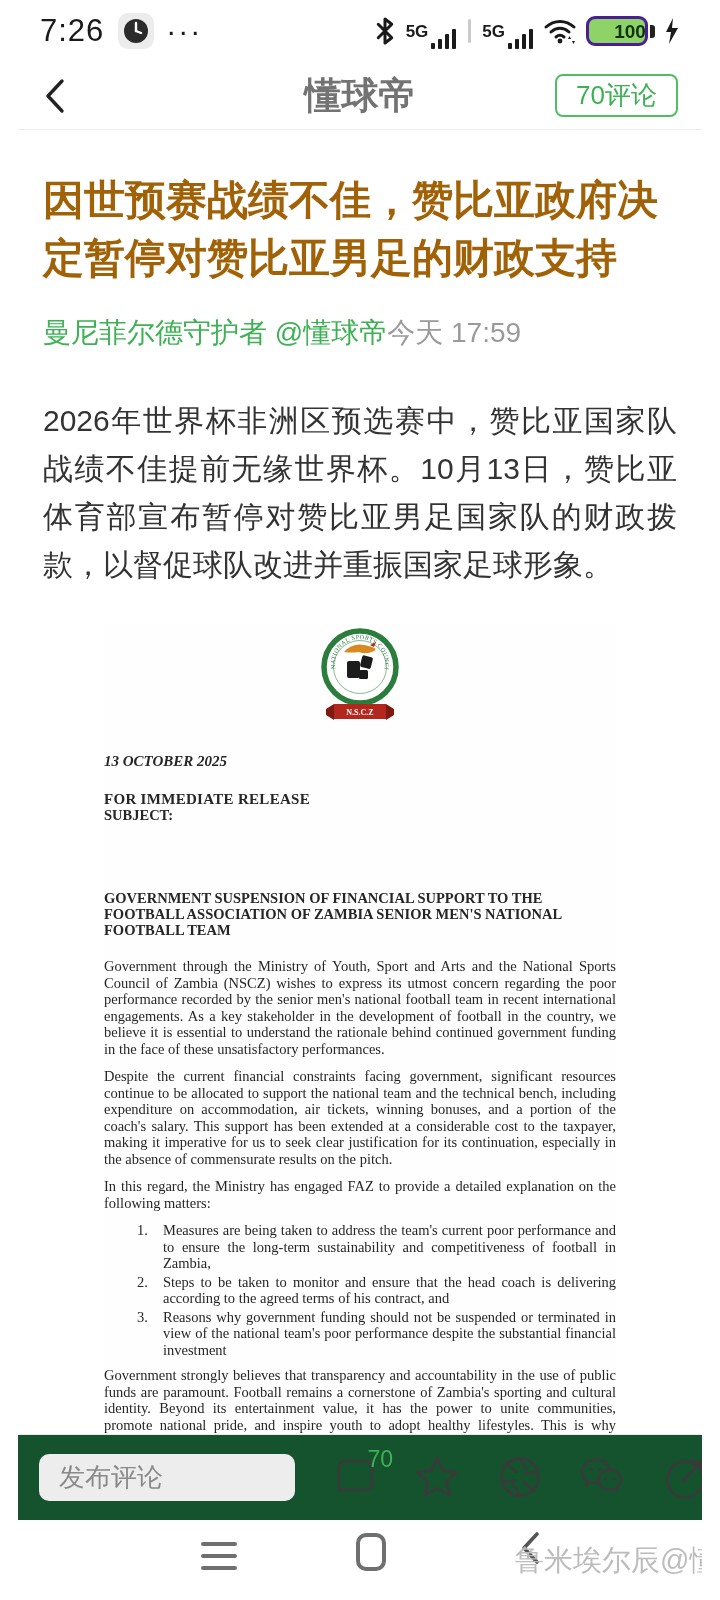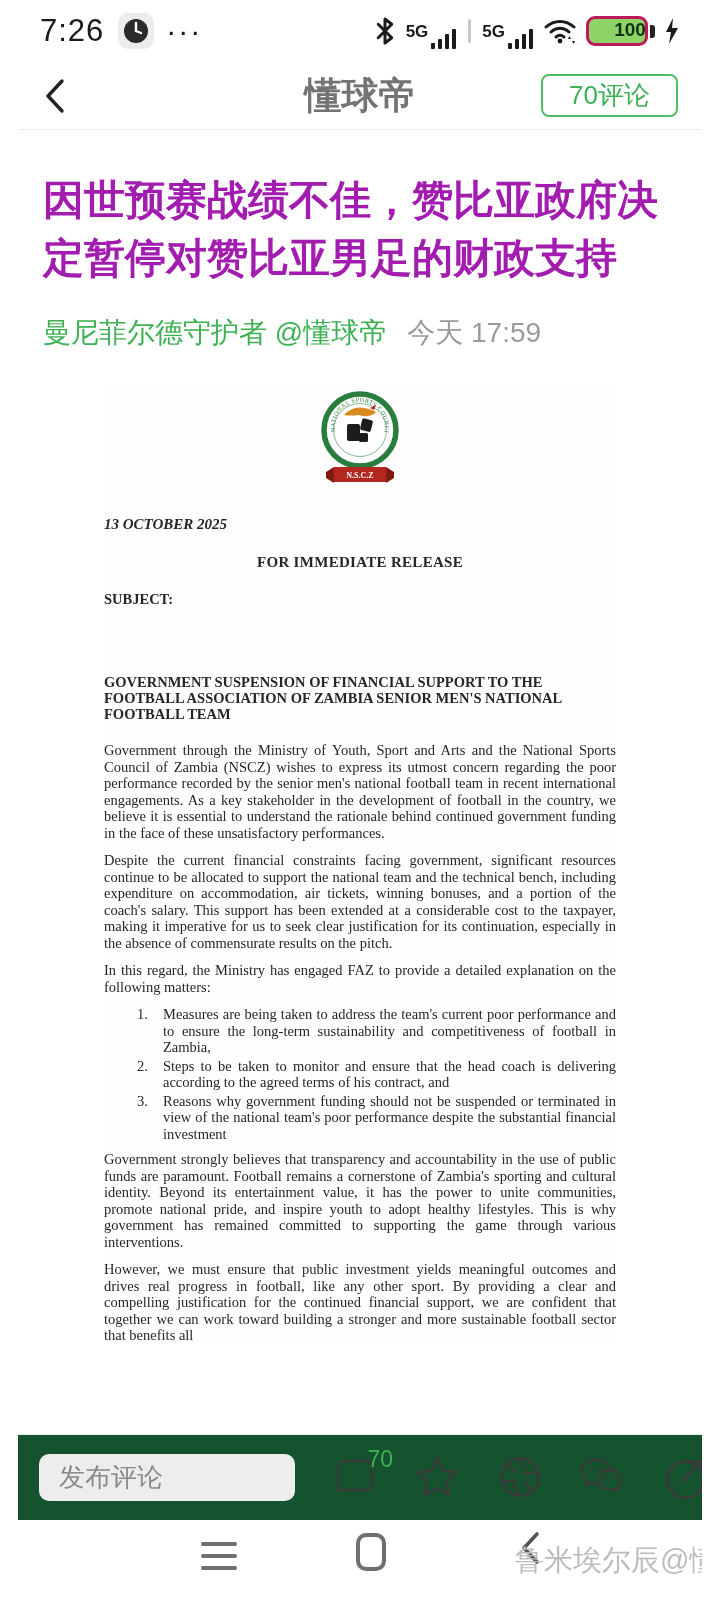--- a/index.html
+++ b/index.html
@@ -15,60 +15,60 @@
     display:flex; align-items:center; padding:0 22px;
   }
   .sb-time { font-size:31px; font-weight:500; color:#1a1a1a; letter-spacing:1px; }
   .sb-clock { width:36px; height:36px; margin-left:14px; background:#ececec; border-radius:10px;
     display:flex; align-items:center; justify-content:center; }
   .sb-dots { margin-left:12px; font-size:30px; color:#1a1a1a; letter-spacing:2px; line-height:20px; }
   .sb-right { margin-left:auto; display:flex; align-items:center; gap:9px; }
   .sig { display:flex; align-items:flex-end; gap:2px; }
   .sig-label { font-size:17px; font-weight:700; color:#1a1a1a; transform:translateY(-8px); margin-right:1px;margin-top:17px; }
   .sig-divider { width:3px; height:24px; background:#c9c9c9; border-radius:2px; margin:0 2px; }
-  .battery { position:relative; width:62px; height:30px; border:3px solid #be185d; border-radius:9px;
-    background:#8ed367; display:flex; align-items:flex-start; justify-content:center;padding-left:26px; }
+  .battery { position:relative; width:62px; height:30px; border:3px solid #4c1d95; border-radius:9px;
+    background:#8ed367; display:flex; align-items:flex-end; justify-content:center;padding-left:26px; }
   .battery-num { font-size:19px; font-weight:700; color:#113311; }
   .battery-nub { width:5px; height:13px; background:#222; border-radius:0 3px 3px 0; margin-left:2px; }
   
   .appbar {
     position:absolute; top:62px; left:0; right:0; height:68px;
     display:flex; align-items:center; padding:0 24px;
     border-bottom:1px solid #ececec; background:#fff;
   }
   .appbar-title {
     position:absolute; left:0; right:0; text-align:center;
     font-size:37px; font-weight:700; color:#737373;
   }
   .comment-count-btn {
     margin-left:auto; position:relative; z-index:2;
     border:2px solid #4fbd62; border-radius:8px; background:#fff;
-    color:#3db153; font-size:26px; padding:5px 26px; line-height:1.1;
+    color:#3db153; font-size:26px; padding:5px 19px; line-height:1.1;
   }
   
   .content { position:absolute; top:131px; left:0; right:0; bottom:0; overflow:hidden; }
   .article-title {
-    margin:40px 25px 0; font-size:41px; font-weight:700; line-height:1.42; color:#a21caf;
+    margin:40px 25px 0; font-size:41px; font-weight:700; line-height:1.42; color:#a16207;
   }
   .meta { margin:27px 25px 0; display:flex; align-items:center; font-size:28px; }
   .author { color:#3db153; }
-  .pub-time { color:#9a9a9a; margin-left:20px; }
+  .pub-time { color:#9a9a9a; }
   .body-text {
     margin:45px 25px 0; font-size:30px; line-height:1.6; color:#333;
     text-align:justify;
   }
   
   .letter {
     width:512px; margin:36px auto 0;
     font-family:"Liberation Serif", serif; color:#262626;
     font-size:14.5px; line-height:16.5px; background:#fefefe;
   }
   .letter-logo { display:flex; justify-content:center; margin-bottom:26px; }
   .letter-date { font-weight:700; font-style:italic; font-size:15px; margin-bottom:21px; }
-  .letter-release { font-weight:700; text-align:center; font-size:15px; margin-bottom:21px; letter-spacing:.3px; }
+  .letter-release { font-weight:700; font-size:15px; letter-spacing:.3px; }
   .letter-subject { display:flex; margin-bottom:20px;flex-direction:column; }
   .subject-label { font-weight:700; flex:0 0 83px; font-size:14.5px; }
   .subject-text { font-weight:700; line-height:16px; font-size:14.5px; }
   .letter p.lp { text-align:justify; margin-bottom:11px; }
   .letter ol { list-style:none; margin:0 0 9px 33px; }
   .letter ol li { display:flex; margin-bottom:2px; }
   .li-num { flex:0 0 26px; }
   .li-text { text-align:justify; }
   
   .comment-bar {
@@ -181,20 +181,21 @@
     </span>
     <button class="comment-count-btn">70评论</button>
   </div>
 
   <div class="content">
     <h1 class="article-title">因世预赛战绩不佳，赞比亚政府决定暂停对赞比亚男足的财政支持</h1>
     <div class="meta">
       <span class="author">曼尼菲尔德守护者 @懂球帝</span>
       <span class="pub-time">今天 17:59</span>
     </div>
+    <p class="body-text">2026年世界杯非洲区预选赛中，赞比亚国家队战绩不佳提前无缘世界杯。10月13日，赞比亚体育部宣布暂停对赞比亚男足国家队的财政拨款，以督促球队改进并重振国家足球形象。</p>
 
     <div class="letter">
       <div class="letter-logo">
         <svg width="92" height="102" viewBox="0 0 92 102">
           <circle cx="46" cy="42" r="36" fill="#ffffff" stroke="#2a7d3c" stroke-width="5.5"></circle>
           <circle cx="46" cy="42" r="26.5" fill="none" stroke="#2a7d3c" stroke-width="1" opacity="0.55"></circle>
           <defs>
               <path id="ringArc" d="M 22 46 A 25 25 0 1 1 70 46"></path>
             </defs>
           <text font-size="6.2" fill="#2a7d3c" font-family="Liberation Serif, serif" letter-spacing="0.4">

